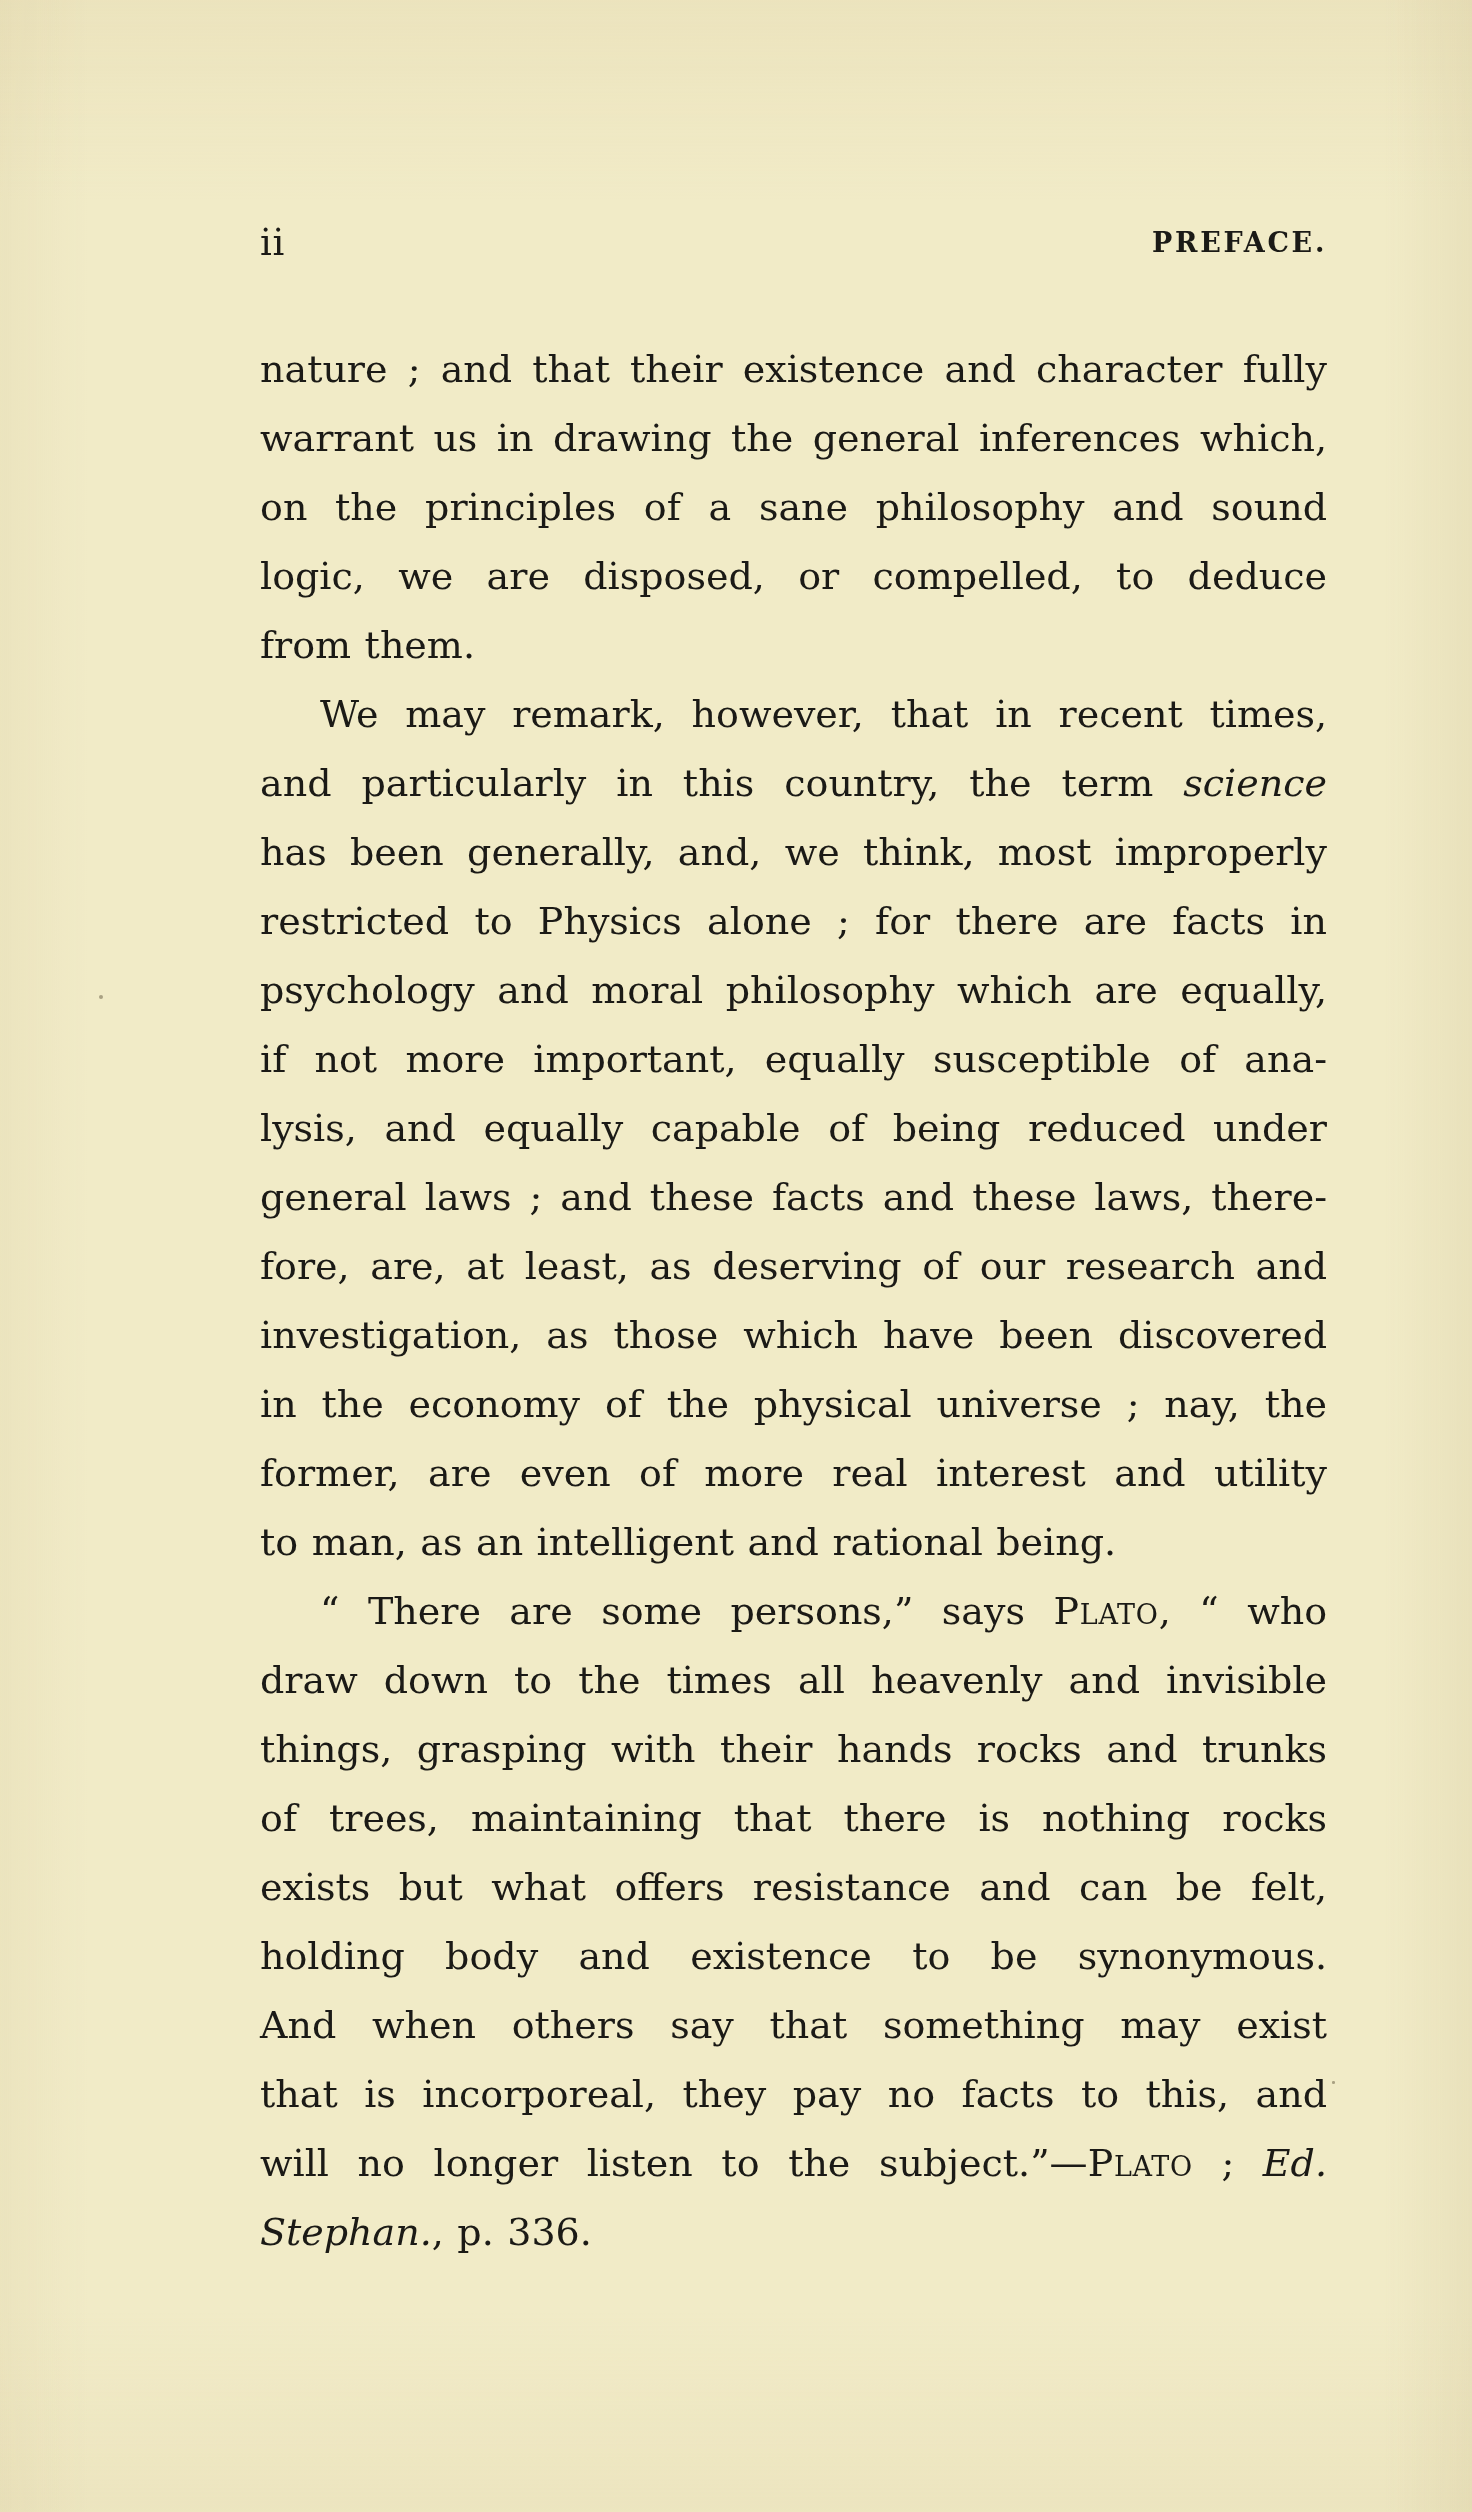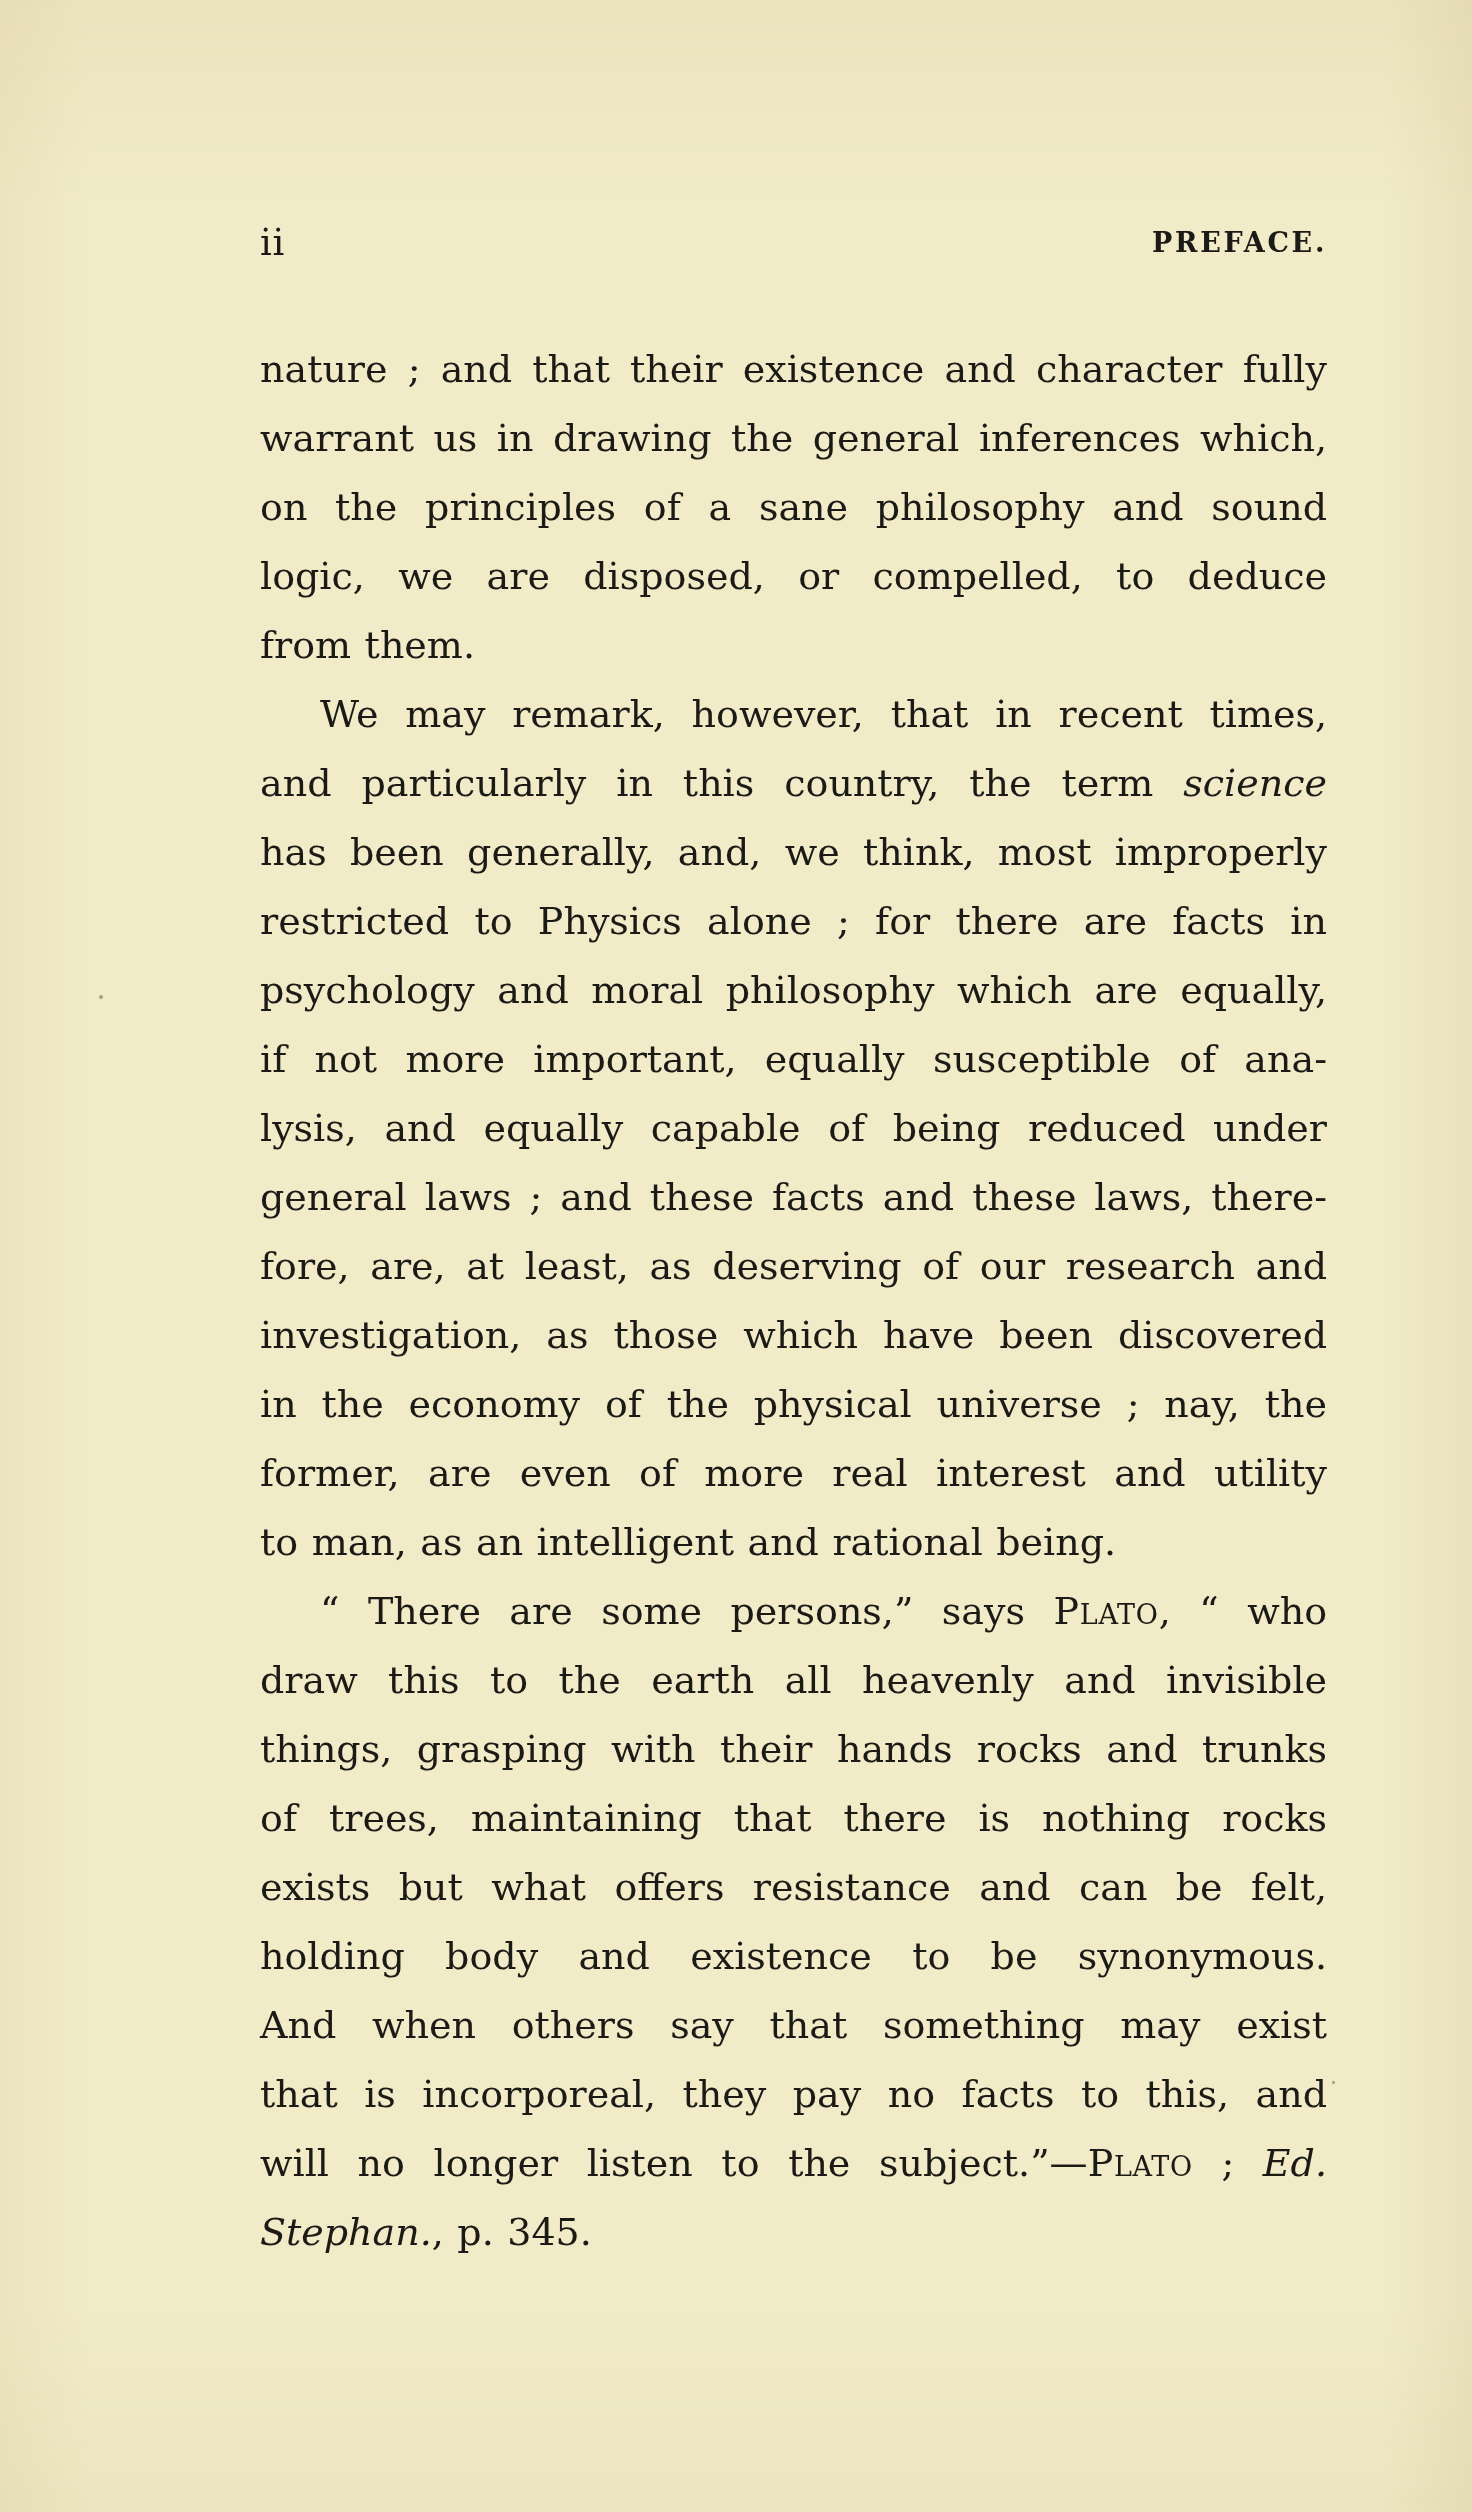--- a/index.html
+++ b/index.html
@@ -105,28 +105,28 @@
         <span class="line"><span>lysis, and equally capable of being reduced under</span></span>
         <span class="line"><span>general laws ; and these facts and these laws, there-</span></span>
         <span class="line"><span>fore, are, at least, as deserving of our research and</span></span>
         <span class="line"><span>investigation, as those which have been discovered</span></span>
         <span class="line"><span>in the economy of the physical universe ; nay, the</span></span>
         <span class="line"><span>former, are even of more real interest and utility</span></span>
         <span class="line last"><span>to man, as an intelligent and rational being.</span></span>
       </div>
       <div>
         <span class="line indent"><span>“ There are some persons,” says </span><span class="sc">Plato</span><span>, “ who</span></span>
-        <span class="line"><span>draw this to the earth all heavenly and invisible</span></span>
+        <span class="line"><span>draw down to the times all heavenly and invisible</span></span>
         <span class="line"><span>things, grasping with their hands rocks and trunks</span></span>
         <span class="line"><span>of trees, maintaining that there is nothing rocks</span></span>
         <span class="line"><span>exists but what offers resistance and can be felt,</span></span>
         <span class="line"><span>holding body and existence to be synonymous.</span></span>
         <span class="line"><span>And when others say that something may exist</span></span>
         <span class="line"><span>that is incorporeal, they pay no facts to this, and</span></span>
         <span class="line"><span>will no longer listen to the subject.”—</span><span class="sc">Plato</span><span> ; </span><span class="it">Ed.</span></span>
-        <span class="line last"><span class="it">Stephan.</span><span>, p. 345.</span></span>
+        <span class="line last"><span class="it">Stephan.</span><span>, p. 336.</span></span>
       </div>
     </div>
 </div>
 
 <span class="speck" style="left:99px; top:995px;"></span>
 <span class="speck" style="left:1332px; top:2081px; width:2.7px; height:2.7px;"></span>
 
 
 </body></html>

